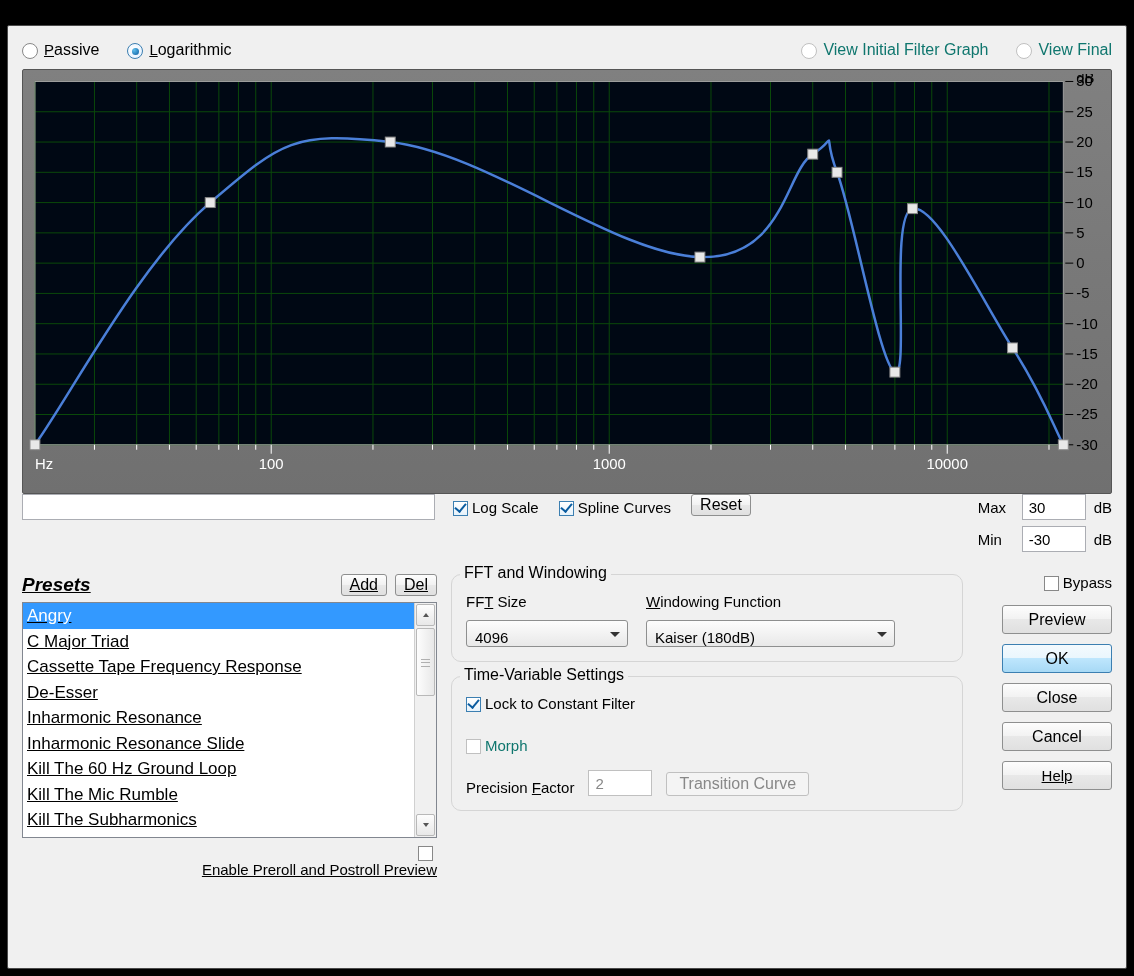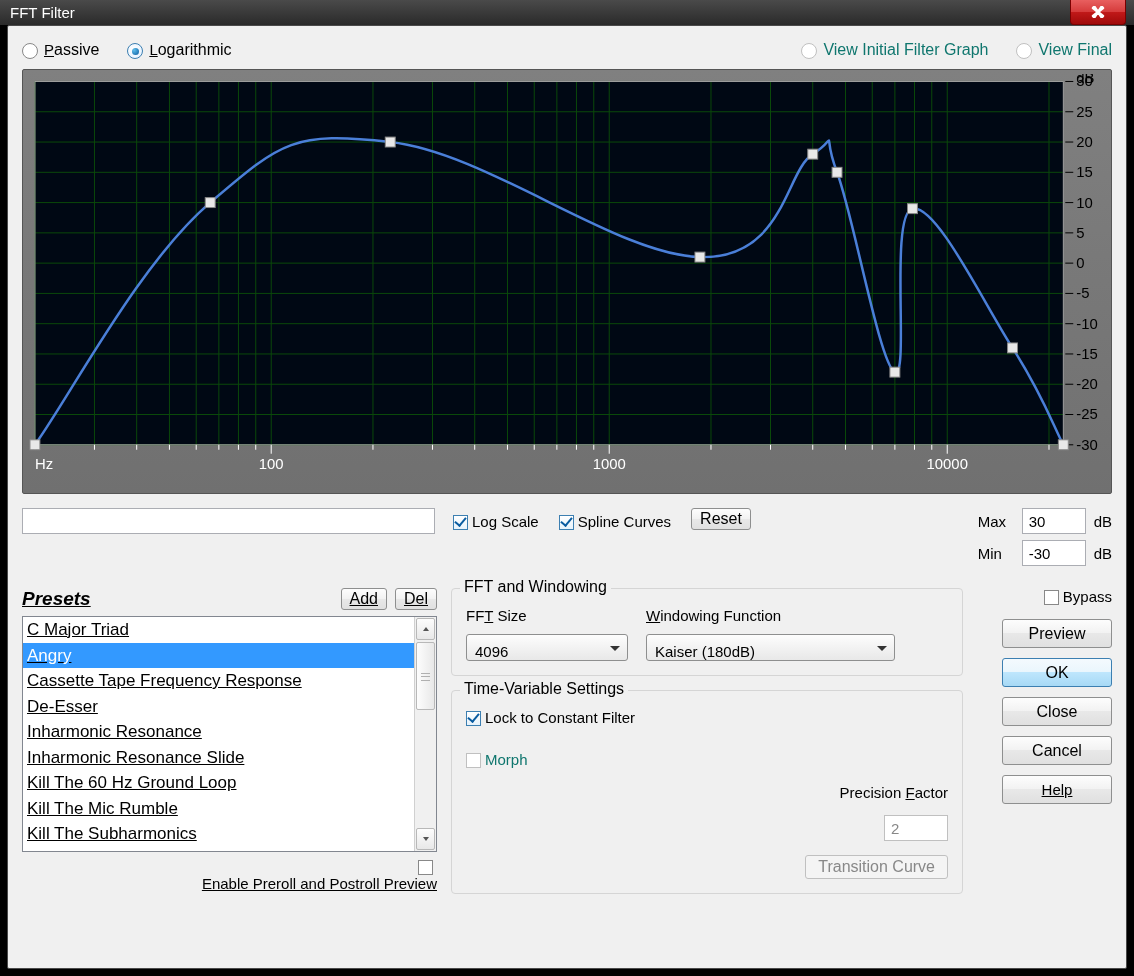--- a/index.html
+++ b/index.html
@@ -15,21 +15,21 @@
 .radio.sel{background:radial-gradient(circle at 40% 40%,#fff,#dfefff);border-color:#3c7fb1;}
 .radio.sel::after{content:"";position:absolute;width:7px;height:7px;border-radius:50%;background:radial-gradient(circle at 30% 30%,#5dbdec,#0a5ca0);top:3.5px;left:3.5px;}
 .radio.dis{border-color:#c0c0c0;}
 .radiolbl{font-size:16px;cursor:default;}
 .radiolbl u{text-decoration:underline;}
 .dis-txt{color:#0f766e;}
 .toprow{display:flex;align-items:center;gap:28px;margin-bottom:10px;}
 .toprow .spacer{flex:1;}
 .chartwrap{background:linear-gradient(to bottom,#808080,#707070);border:1px solid #555;border-radius:2px;padding:4px;}
 .chart{width:100%;height:415px;display:block;}
-.midrow{margin-top:14px;display:flex;align-items:flex-start;gap:18px;}
+.midrow{display:flex;align-items:flex-start;gap:18px;}
 .txtinp{width:413px;height:26px;border:1px solid #abadb3;background:#fff;padding:0 4px;}
 .chk{width:15px;height:15px;border:1px solid #888;background:#fff;position:relative;display:inline-flex;align-items:center;justify-content:center;margin-right:4px;vertical-align:middle;}
 .chk.on{border-color:#3c7fb1;background:linear-gradient(to bottom,#fff,#e6f2fb);}
 .chk.on::after{content:"";position:absolute;width:5px;height:9px;border:solid #0a5ca0;border-width:0 2.5px 2.5px 0;transform:rotate(40deg);top:-1.5px;left:3px;}
 .chk.dis{border-color:#c0c0c0;}
 .btn{background:linear-gradient(to bottom,#fdfdfd 0%,#f2f2f2 48%,#e8e8e8 50%,#e0e0e0 100%);border:1px solid #8e8f8f;border-radius:3px;padding:2px 12px;cursor:pointer;font-size:16px;}
 .btn.sm{padding:1px 8px;font-size:16px;}
 .btn.primary{border-color:#3c7fb1;background:linear-gradient(to bottom,#f4fafe 0%,#eaf6fd 48%,#bee6fd 50%,#a7d9f5 100%);}
 .btn.dis{color:#888;border-color:#c0c0c0;background:#f4f4f4;cursor:default;}
 .bottom{display:flex;gap:14px;margin-top:16px;}
@@ -41,47 +41,38 @@
 .item{padding:0px 4px;font-size:17px;line-height:25.5px;cursor:default;}
 .item.sel{background:#3399ff;color:#fff;}
 .scrollbar{width:22px;background:#f0f0f0;border-left:1px solid #d0d0d0;display:flex;flex-direction:column;}
 .sbbtn{height:22px;background:linear-gradient(to bottom,#fdfdfd,#e8e8e8);border:1px solid #b8b8b8;border-radius:2px;margin:1px;display:flex;align-items:center;justify-content:center;}
 .sbbtn svg{width:8px;height:8px;}
 .sbthumb{margin:1px;height:68px;background:linear-gradient(to right,#fdfdfd,#e8e8e8);border:1px solid #b8b8b8;border-radius:2px;position:relative;}
 .sbthumb::after{content:"";position:absolute;left:4px;right:4px;top:50%;height:6px;margin-top:-3px;border-top:1px solid #b0b0b0;border-bottom:1px solid #b0b0b0;}
 .sbthumb::before{content:"";position:absolute;left:4px;right:4px;top:50%;height:1px;background:#b0b0b0;}
 .sbtrack{flex:1;}
 .centcol{flex:1;}
-.fieldset{border:1px solid #d5d5d5;border-radius:4px;padding:18px 14px 14px 14px;margin-bottom:14px;position:relative;}
+.fieldset{border:1px solid #d5d5d5;border-radius:10px;padding:18px 14px 14px 14px;margin-bottom:14px;position:relative;}
 .fieldset .legend{position:absolute;top:-11px;left:8px;background:#f0f0f0;padding:0 4px;font-size:16px;}
 .selectwrap{position:relative;}
 .select{width:162px;height:27px;background:linear-gradient(to bottom,#fdfdfd,#e8e8e8);border:1px solid #8e8f8f;border-radius:3px;padding:0 24px 0 8px;display:flex;align-items:flex-end;}
 .select.w2{width:249px;}
 .selarr{position:absolute;right:8px;top:50%;margin-top:-2px;width:0;height:0;border-left:5px solid transparent;border-right:5px solid transparent;border-top:5px solid #333;}
 .numinp{width:64px;height:26px;border:1px solid #abadb3;background:#fff;padding:0 6px;}
 .numinp.dis{color:#888;border-color:#c0c0c0;}
 .rcol{width:135px;display:flex;flex-direction:column;gap:10px;padding-left:6px;}
 .rcol .btn{width:110px;height:29px;align-self:flex-end;text-align:center;}
 .dbrow{display:flex;align-items:center;gap:8px;justify-content:flex-end;margin-bottom:6px;}
 .dbrow .lbl{width:36px;}
 .ulab{text-decoration:underline;}
 </style>
 </head>
 <body>
 
 <div class="window">
- <div class="titlebar">
-  <div class="title">FFT Filter</div>
-  <div class="closebtn">
-   <svg viewBox="0 0 18 12">
-          <path d="M3 2 L9 6 L15 2 M3 10 L9 6 L15 10" stroke="#fff" stroke-width="2.4" fill="none" stroke-linecap="round" transform="rotate(90 9 6)"></path>
-          <path d="M4 2 L14 10 M14 2 L4 10" stroke="#fff" stroke-width="2.6" fill="none" stroke-linecap="round"></path>
-        </svg>
-  </div>
- </div>
  <div class="frame">
 
   <div class="toprow">
    <label class="row">
           <span class="radio"></span>
           <span class="radiolbl"><u>P</u>assive</span>
         </label>
    <label class="row">
           <span class="radio sel"></span>
           <span class="radiolbl"><u>L</u>ogarithmic</span>
@@ -245,22 +236,22 @@
 
   <div class="bottom">
    <div class="leftcol">
     <div class="presets-hdr">
      <span class="lbl">Presets</span>
      <button class="btn sm">Add</button>
      <button class="btn sm">Del</button>
     </div>
     <div class="listbox">
      <div class="items" id="preset-items">
+              <div class="item sel">Angry</div>
               <div class="item">C Major Triad</div>
-              <div class="item sel">Angry</div>
               <div class="item">Cassette Tape Frequency Response</div>
               <div class="item">De-Esser</div>
               <div class="item">Inharmonic Resonance</div>
               <div class="item">Inharmonic Resonance Slide</div>
               <div class="item">Kill The 60 Hz Ground Loop</div>
               <div class="item">Kill The Mic Rumble</div>
               <div class="item">Kill The Subharmonics</div>
             </div>
      <div class="scrollbar">
       <div class="sbbtn">
@@ -310,21 +301,21 @@
     <div class="fieldset">
      <div class="legend">Time-Variable Settings</div>
      <label class="row" style="margin-bottom:25px;">
               <span class="chk on"></span>
               <span>Lock to Constant Filter</span>
             </label>
      <label class="row dis-txt" style="margin-bottom:16px;">
               <span class="chk dis"></span>
               <span>Morph</span>
             </label>
-     <div class="row" style="gap:14px;flex-direction:column;">
+     <div class="row" style="gap:14px;">
       <span>Precision <span class="ulab">F</span>actor</span>
       <input class="numinp dis" disabled="" value="2" style="">
       <button class="btn dis">Transition Curve</button>
      </div>
     </div>
    </div>
 
    <div class="rcol">
     <label class="row" style="justify-content:flex-end;margin-bottom:4px;">
             <span class="chk"></span>

